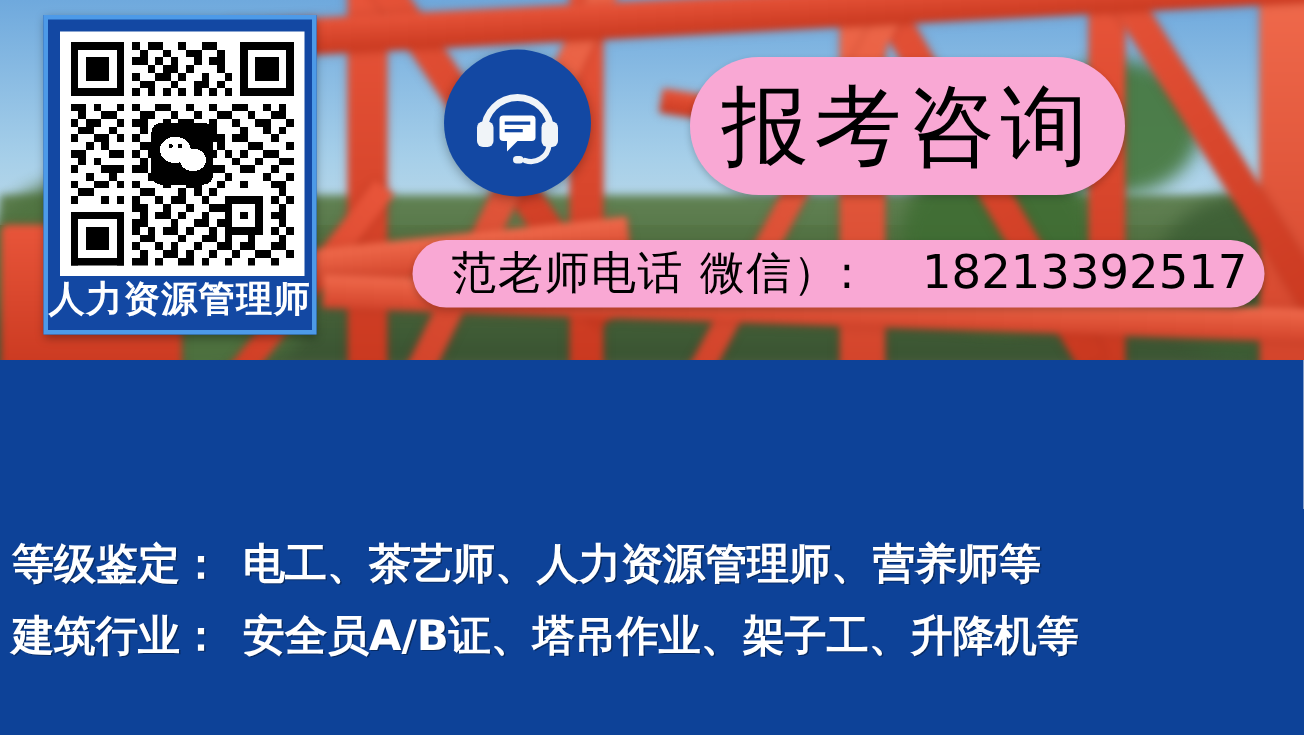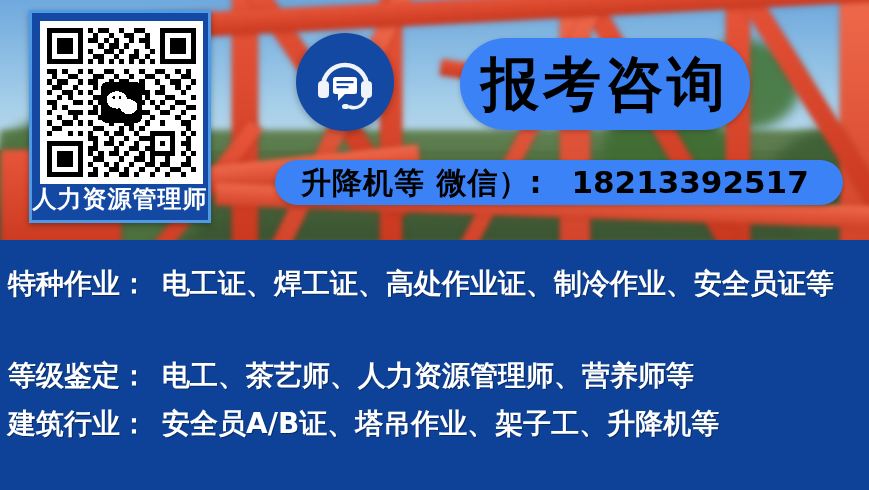--- a/index.html
+++ b/index.html
@@ -126,24 +126,24 @@
   }
   .headset-badge svg {
     position: absolute;
     left: 18px;
     top: 18px;
   }
 
   
   .pill {
     position: absolute;
-    background: #3b82f6;
+    background: #f9a8d4;
     border-radius: 999px;
     color: #000000;
-    font-weight: bold;
+    font-weight: normal;
     white-space: nowrap;
     font-family: "DejaVu Sans", "Liberation Sans", sans-serif;
     box-shadow: 0 2px 5px rgba(0,0,0,.22);
   }
   .pill-title {
     left: 460px;
     top: 38px;
     width: 290px;
     height: 92px;
     line-height: 92px;
@@ -157,21 +157,21 @@
     width: 568px;
     height: 45px;
     line-height: 45px;
     font-size: 30px;
     padding-left: 26px;
     box-sizing: border-box;
     letter-spacing: 1px;
   }
   .pill-phone .num {
     display: inline-block;
-    margin-left: 29px;
+    margin-left: 44px;
     letter-spacing: 0px;
     font-size: 31px;
   }
 
   
   .info-panel {
     position: absolute;
     left: 0;
     top: 240px;
     width: 869px;
@@ -482,28 +482,25 @@
       <rect x="22.5" y="30" width="17" height="2.2" fill="#1348a3"></rect>
       <rect x="22.5" y="35" width="12" height="2.2" fill="#1348a3"></rect>
     </svg>
   </div>
 
   <div class="pill pill-title">
     <span>报考咨询</span>
   </div>
 
   <div class="pill pill-phone">
-    <span>升降机等 微信）:</span><span class="num">18213392517</span>
+    <span>范老师电话 微信）:</span><span class="num">18213392517</span>
   </div>
 
   <div class="info-panel">
 
-    <div class="info-row r0">
-      <span class="lbl">特种作业：</span><span class="val">电工证、焊工证、高处作业证、制冷作业、安全员证等</span>
-    </div>
 
 
     <div class="info-row r2">
       <span class="lbl">等级鉴定：</span><span class="val">电工、茶艺师、人力资源管理师、营养师等</span>
     </div>
 
     <div class="info-row r3">
       <span class="lbl">建筑行业：</span><span class="val">安全员A/B证、塔吊作业、架子工、升降机等</span>
     </div>
 

